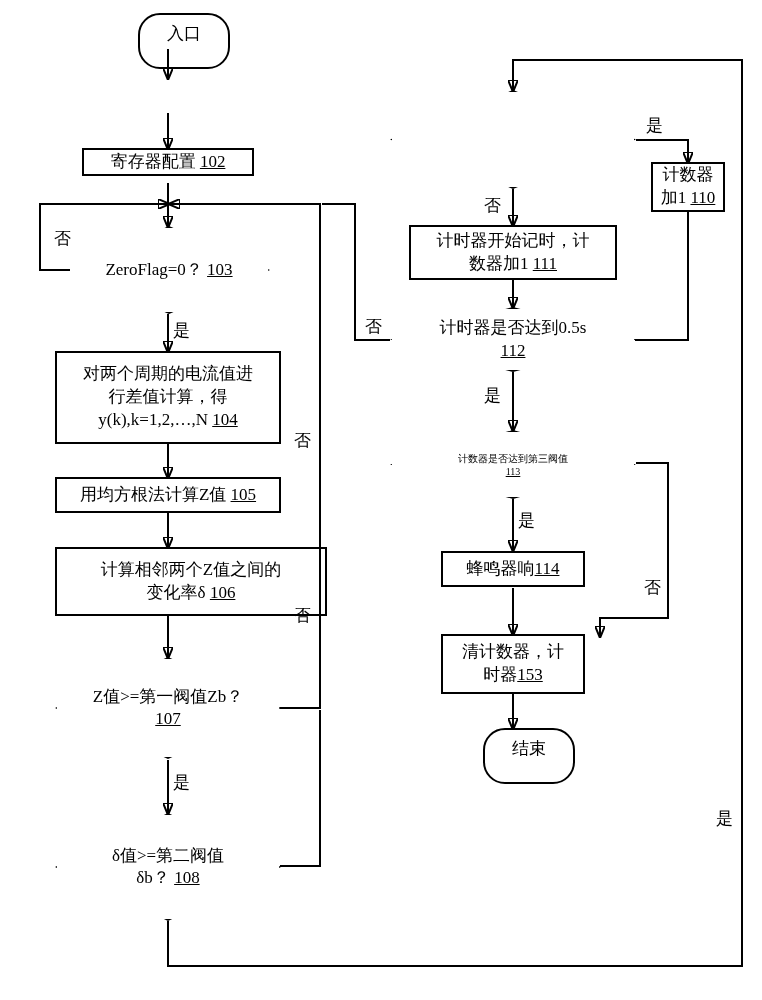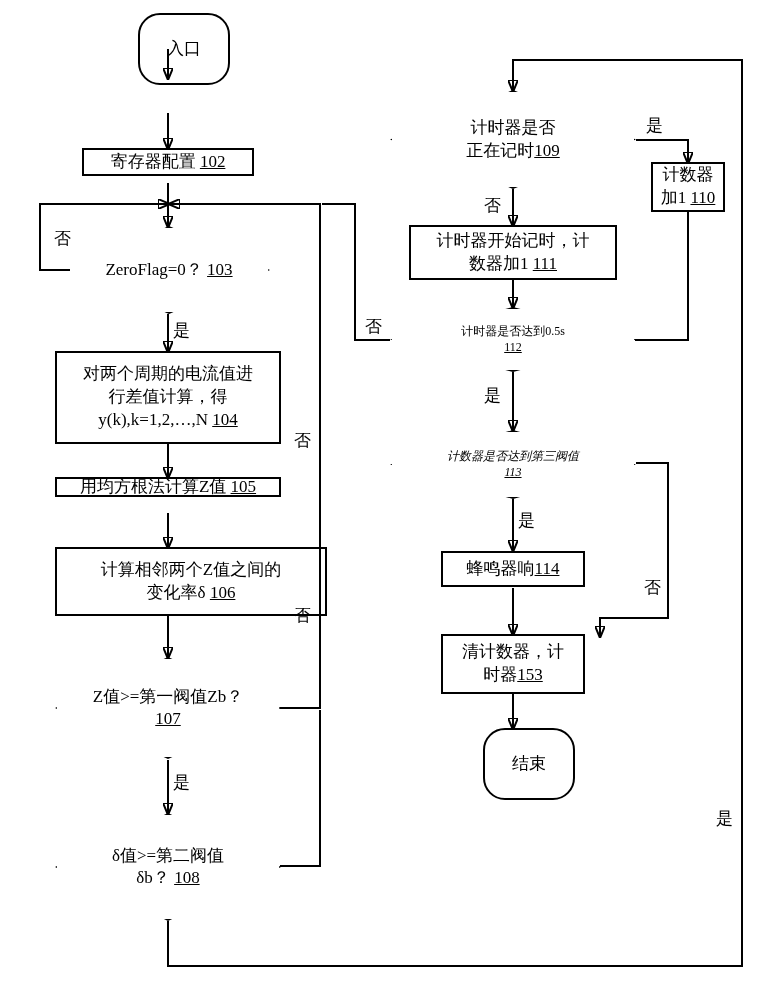--- a/index.html
+++ b/index.html
@@ -1,18 +1,18 @@
 <!DOCTYPE html>
 <html><head>
 <meta charset="utf-8">
 <style>
   body{margin:0;font-family:"SimSun","Songti SC","STSong",serif;font-size:17px;line-height:1.35;background:#fff;}
   .canvas{position:relative;width:762px;height:1000px;}
   .box{position:absolute;border:2px solid #000;text-align:center;display:flex;flex-direction:column;justify-content:center;align-items:center;padding:4px 6px;box-sizing:border-box;}
-  .term{position:absolute;border:2px solid #000;border-radius:22px;height:36px;display:flex;align-items:center;justify-content:center;padding:16px 14px;}
+  .term{position:absolute;border:2px solid #000;border-radius:22px;height:36px;display:flex;align-items:flex-start;justify-content:center;padding:8px 14px;}
   .diamond{position:absolute;display:flex;align-items:center;justify-content:center;text-align:center;}
   .diamond-shape{position:absolute;inset:0;border:2px solid #000;clip-path:polygon(50% 0,100% 50%,50% 100%,0 50%);}
   .diamond-txt{position:relative;z-index:1;padding:0 6px;line-height:1.3;}
   .ref{text-decoration:underline;}
   .edge-lbl{position:absolute;font-size:17px;}
   svg{position:absolute;left:0;top:0;width:762px;height:1000px;}
   svg line,svg polyline,svg path{stroke:#000;stroke-width:2;fill:none;stroke-linejoin:miter;stroke-linecap:butt;}
 </style>
 </head>
 <body>
@@ -77,21 +77,21 @@
 </div>
 <div class="diamond" style="left:68px;top:226px;width:202px;height:88px;font-family:Liberation Serif, serif;">
   <div class="diamond-shape"></div>
   <div class="diamond-txt"><span>ZeroFlag=0？</span> <span class="ref">103</span></div>
 </div>
 <div class="box" style="left:55px;top:351px;width:226px;height:93px;">
   <div>对两个周期的电流值进</div>
   <div>行差值计算，得</div>
   <div><span>y(k),k=1,2,…,N</span> <span class="ref">104</span></div>
 </div>
-<div class="box" style="left:55px;top:477px;width:226px;height:20px;">
+<div class="box" style="left:55px;top:477px;width:226px;height:36px;">
   <div><span>用均方根法计算Z值</span> <span class="ref">105</span></div>
 </div>
 <div class="box" style="left:55px;top:547px;width:272px;height:69px;">
   <div>计算相邻两个Z值之间的</div>
   <div><span>变化率δ</span> <span class="ref">106</span></div>
 </div>
 <div class="diamond" style="left:55px;top:657px;width:226px;height:102px;">
   <div class="diamond-shape"></div>
   <div class="diamond-txt">
         <div>Z值&gt;=第一阀值Zb？</div>
@@ -101,43 +101,39 @@
 <div class="diamond" style="left:55px;top:813px;width:226px;height:108px;">
   <div class="diamond-shape"></div>
   <div class="diamond-txt">
         <div>δ值&gt;=第二阀值</div>
         <div><span>δb？</span> <span class="ref">108</span></div>
       </div>
 </div>
 
 <div class="diamond" style="left:390px;top:90px;width:246px;height:99px;">
   <div class="diamond-shape"></div>
-  <div class="diamond-txt">
-        <div>计时器是否</div>
-        <div><span>正在记时</span><span class="ref">109</span></div>
-      </div>
 </div>
 <div class="box" style="left:651px;top:162px;width:74px;height:50px;">
   <div>计数器</div>
   <div><span>加1</span> <span class="ref">110</span></div>
 </div>
 <div class="box" style="left:409px;top:225px;width:208px;height:55px;">
   <div>计时器开始记时，计</div>
   <div><span>数器加1</span> <span class="ref">111</span></div>
 </div>
 <div class="diamond" style="left:390px;top:307px;width:246px;height:65px;">
   <div class="diamond-shape"></div>
-  <div class="diamond-txt" style="font-size:12px;">
+  <div class="diamond-txt" style="font-size:17px;">
         <div>计时器是否达到0.5s</div>
         <div class="ref">112</div>
       </div>
 </div>
 <div class="diamond" style="left:390px;top:430px;width:246px;height:69px;">
   <div class="diamond-shape"></div>
-  <div class="diamond-txt" style="font-size:12px;font-style:italic;">
+  <div class="diamond-txt" style="font-size:10px;">
         <div>计数器是否达到第三阀值</div>
         <div class="ref">113</div>
       </div>
 </div>
 <div class="box" style="left:441px;top:551px;width:144px;height:36px;font-family:Liberation Serif, serif;">
   <div><span>蜂鸣器响</span><span class="ref">114</span></div>
 </div>
 <div class="box" style="left:441px;top:634px;width:144px;height:60px;">
   <div>清计数器，计</div>
   <div><span>时器</span><span class="ref">153</span></div>

